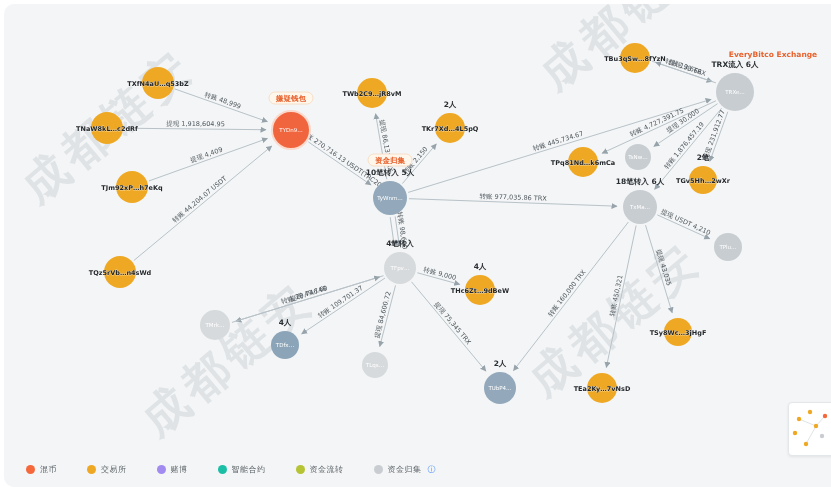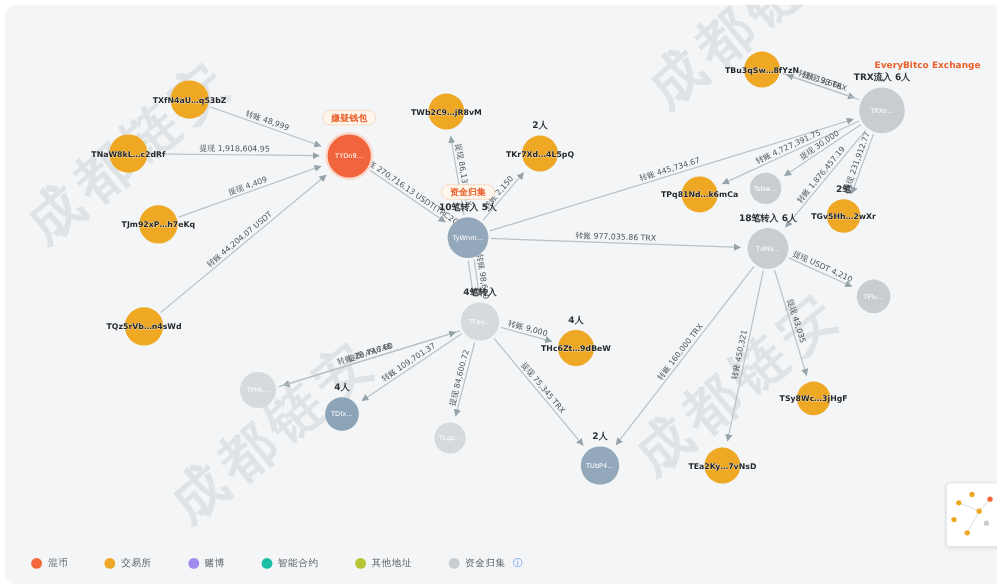--- a/index.html
+++ b/index.html
@@ -155,21 +155,21 @@
       <div class="legend-item">
         <span class="legend-dot" style="background: rgb(161, 139, 240);"></span>
         <span class="legend-label">赌博</span>
       </div>
       <div class="legend-item">
         <span class="legend-dot" style="background: rgb(27, 191, 166);"></span>
         <span class="legend-label">智能合约</span>
       </div>
       <div class="legend-item">
         <span class="legend-dot" style="background: rgb(181, 195, 52);"></span>
-        <span class="legend-label">其他地址</span>
+        <span class="legend-label">资金流转</span>
       </div>
       <div class="legend-item">
         <span class="legend-dot" style="background: rgb(201, 205, 209);"></span>
         <span class="legend-label">资金归集</span>
         <span class="legend-info">ⓘ</span>
       </div>
     </div>
   <div class="minimap">
     <svg width="56" height="50">
         <line x1="10" y1="16" x2="27" y2="23" stroke="#d7dde0" stroke-width="0.8"></line>

